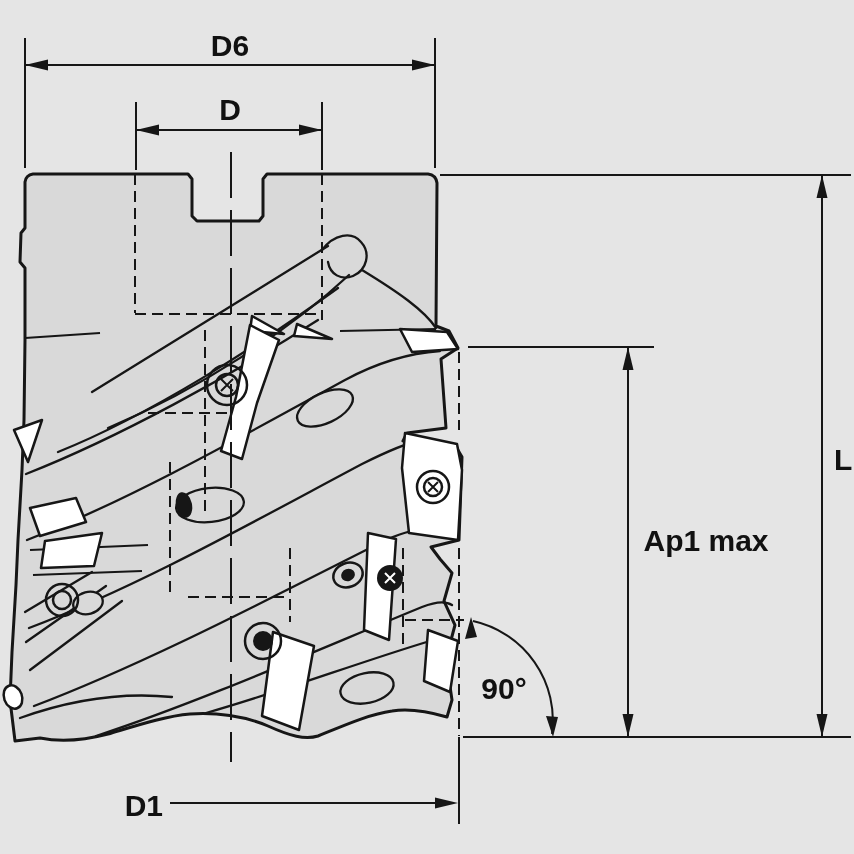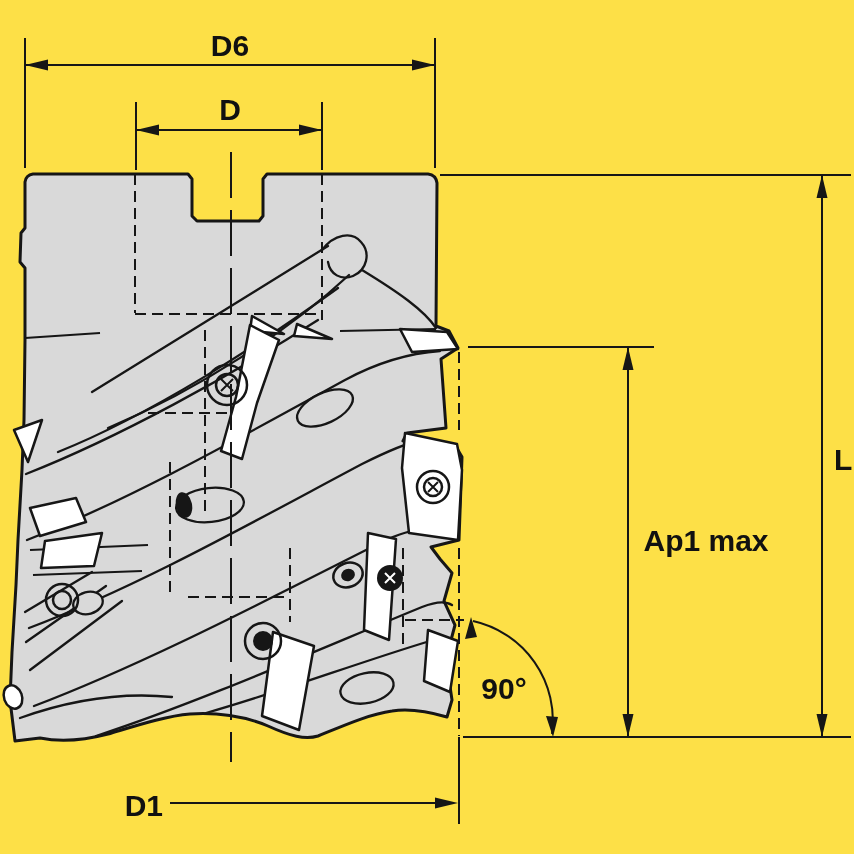--- a/index.html
+++ b/index.html
@@ -1,16 +1,16 @@
 <!DOCTYPE html>
 <html><head>
 <meta charset="utf-8">
 <style>
   html,body{margin:0;padding:0;background:#ffffff;}
-  .page{position:relative;width:854px;height:854px;background:#fde047;overflow:hidden;
+  .page{position:relative;width:854px;height:854px;background:#e5e5e5;overflow:hidden;
         font-family:"Liberation Sans",sans-serif;}
   svg{display:block;}
   .dim-label{font-family:"Liberation Sans",sans-serif;font-weight:bold;font-size:30px;fill:#111111;}
   .outline{fill:#d9d9d9;stroke:#161616;stroke-width:3;stroke-linejoin:round;}
   .curve{fill:none;stroke:#161616;stroke-width:2.3;stroke-linecap:round;}
   .thin{fill:none;stroke:#161616;stroke-width:2;}
   .white-face{fill:#ffffff;stroke:#161616;stroke-width:2.5;stroke-linejoin:round;}
   .gray-face{fill:#d9d9d9;stroke:#161616;stroke-width:2.3;}
   .hidden-line{fill:none;stroke:#161616;stroke-width:2;stroke-dasharray:11 6;}
   .center-line{fill:none;stroke:#161616;stroke-width:2;stroke-dasharray:46 12;}

